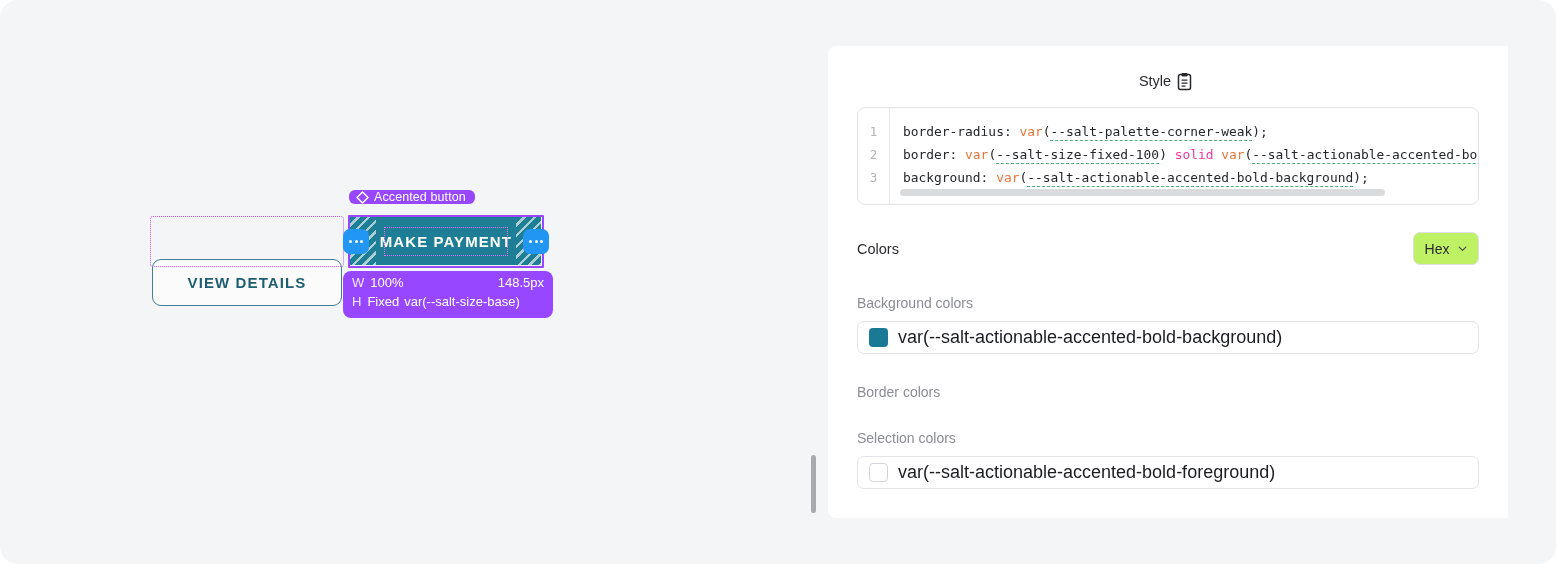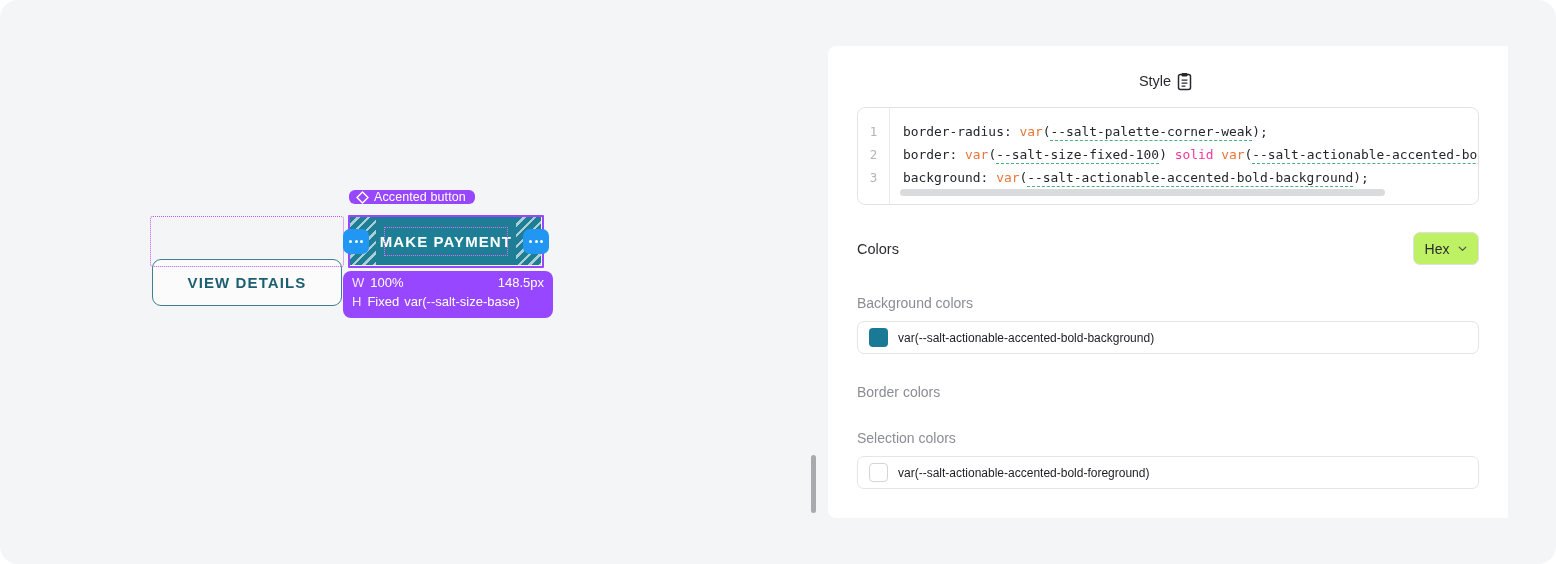--- a/index.html
+++ b/index.html
@@ -334,21 +334,21 @@
     width: 19px;
     height: 19px;
     border-radius: 4px;
     flex: 0 0 auto;
   }
   .swatch.empty {
     background: #ffffff;
     border: 1px solid #d2d4d8;
   }
   .color-value {
-    font-size: 12px;
+    font-size: 18px;
     color: #1c1d21;
     white-space: nowrap;
   }
 
   
   .vscroll-track {
     position: absolute;
     left: 811px;
     top: 455px;
     width: 5px;

